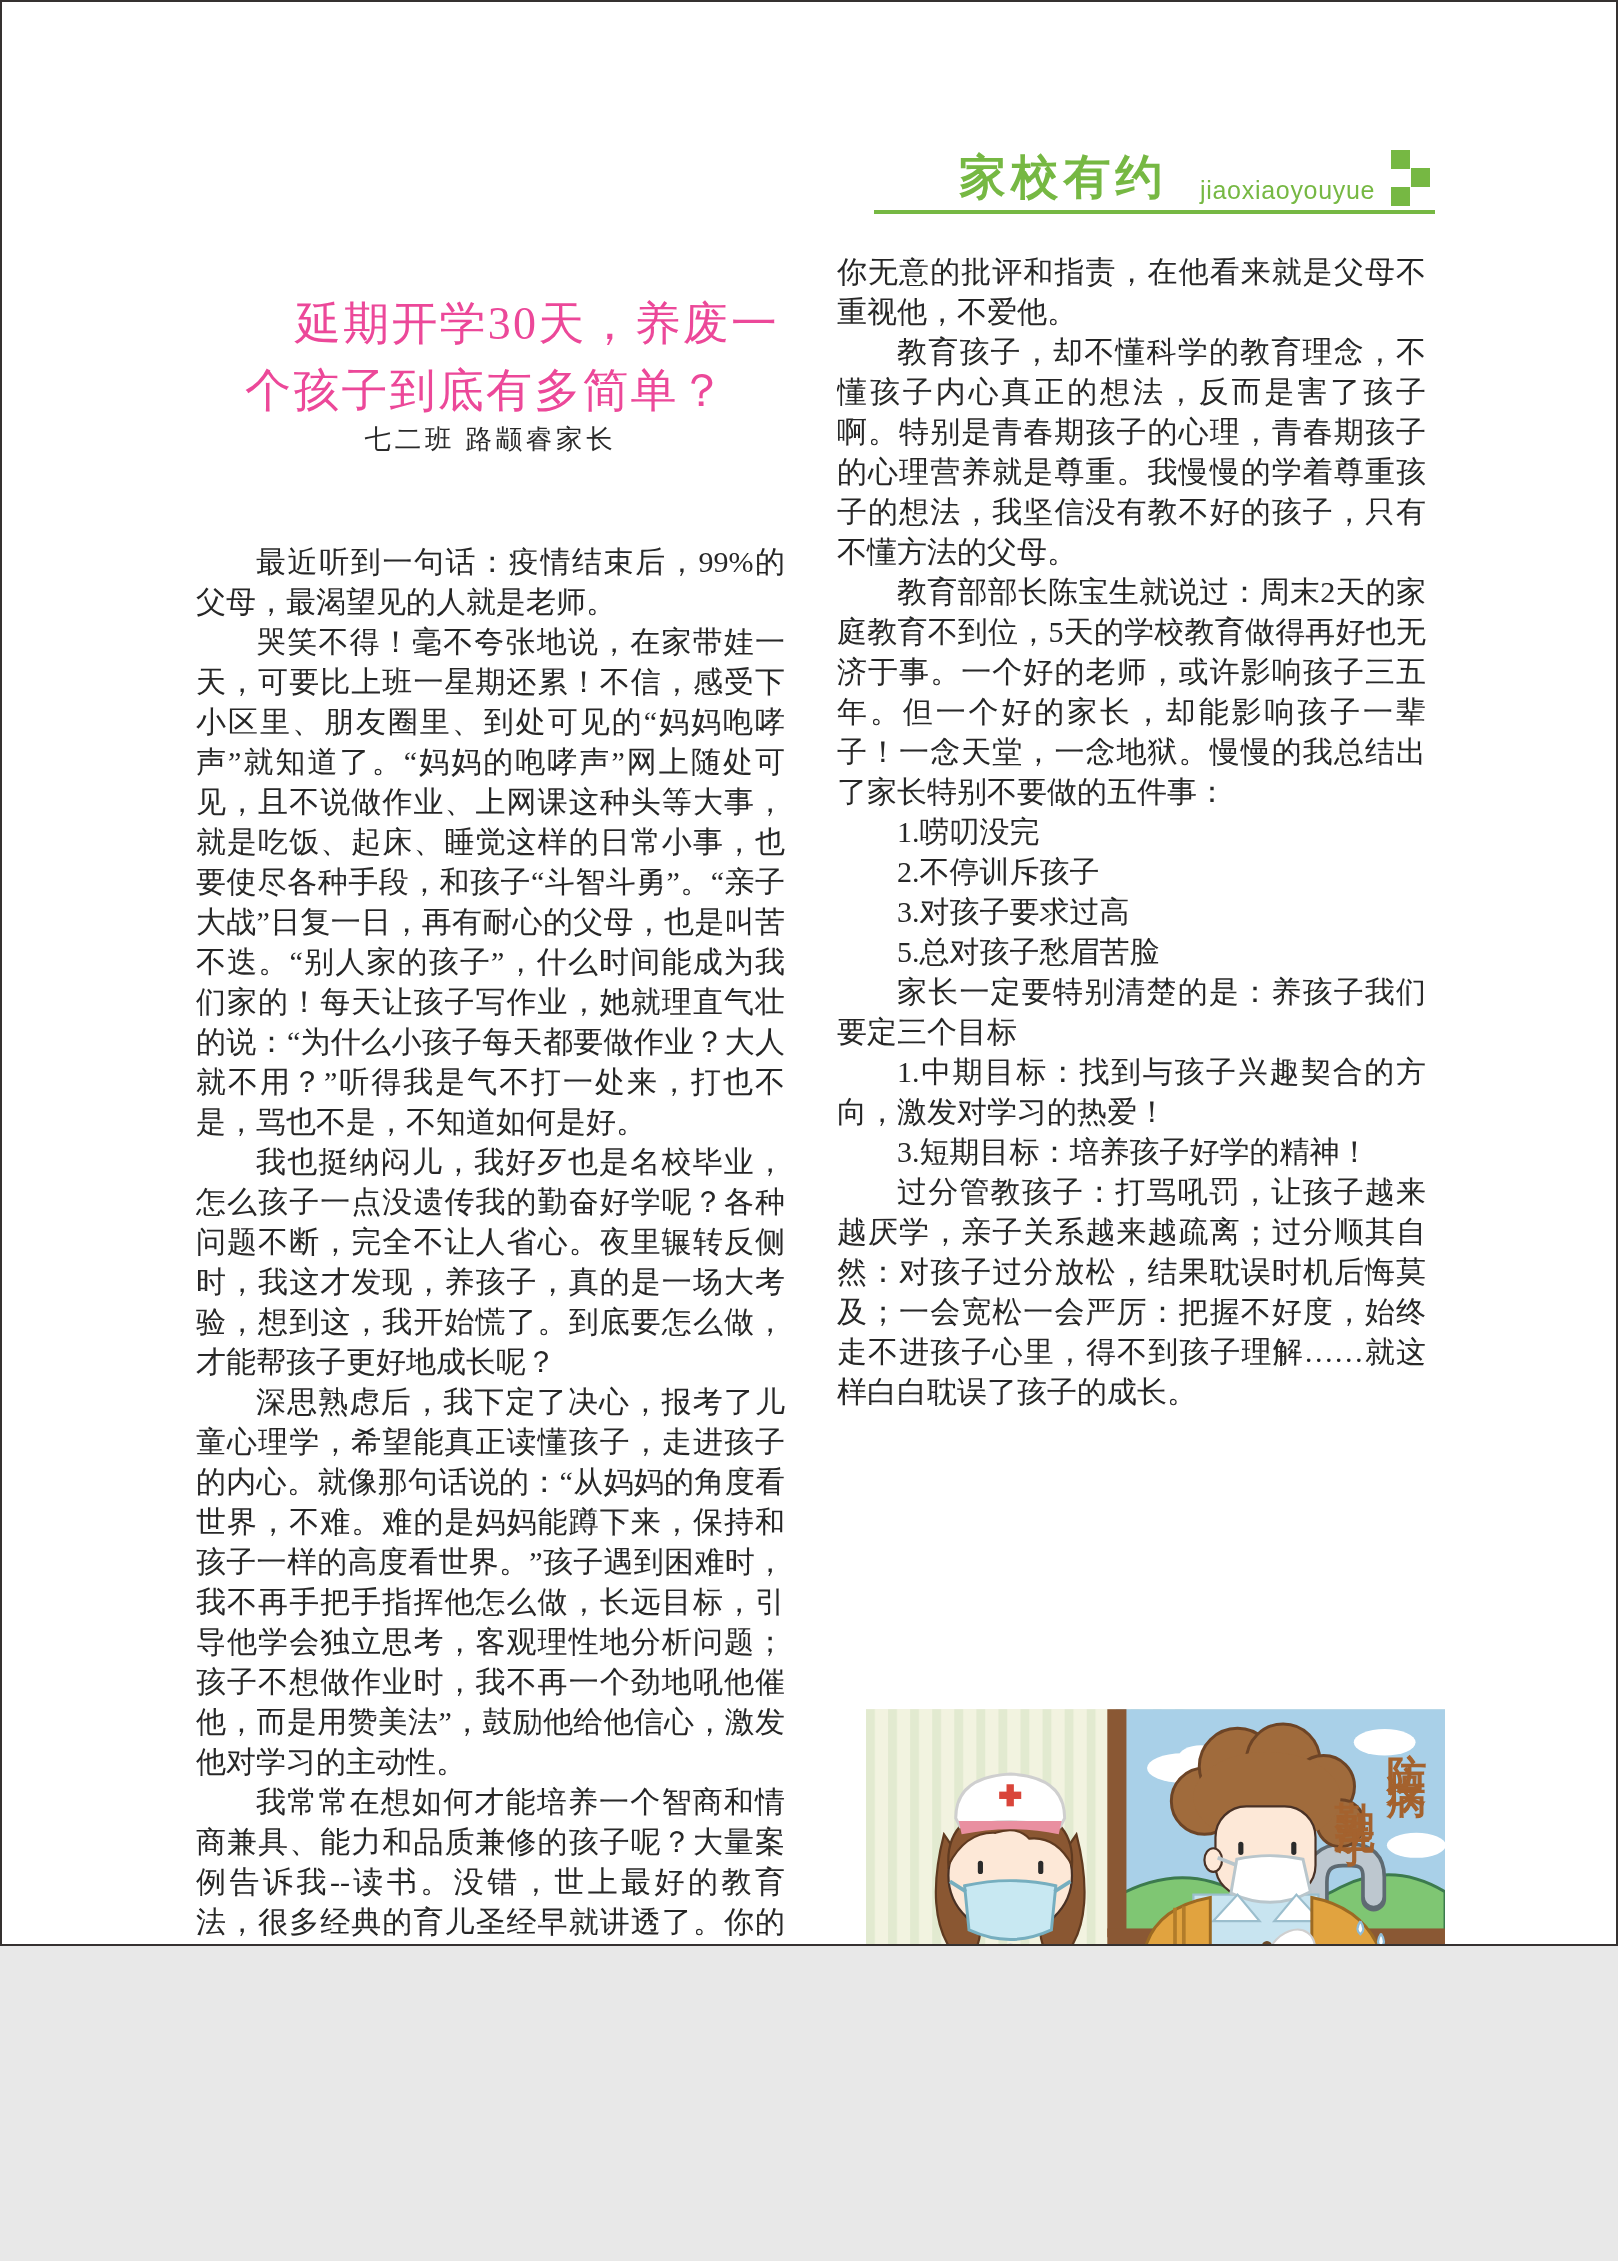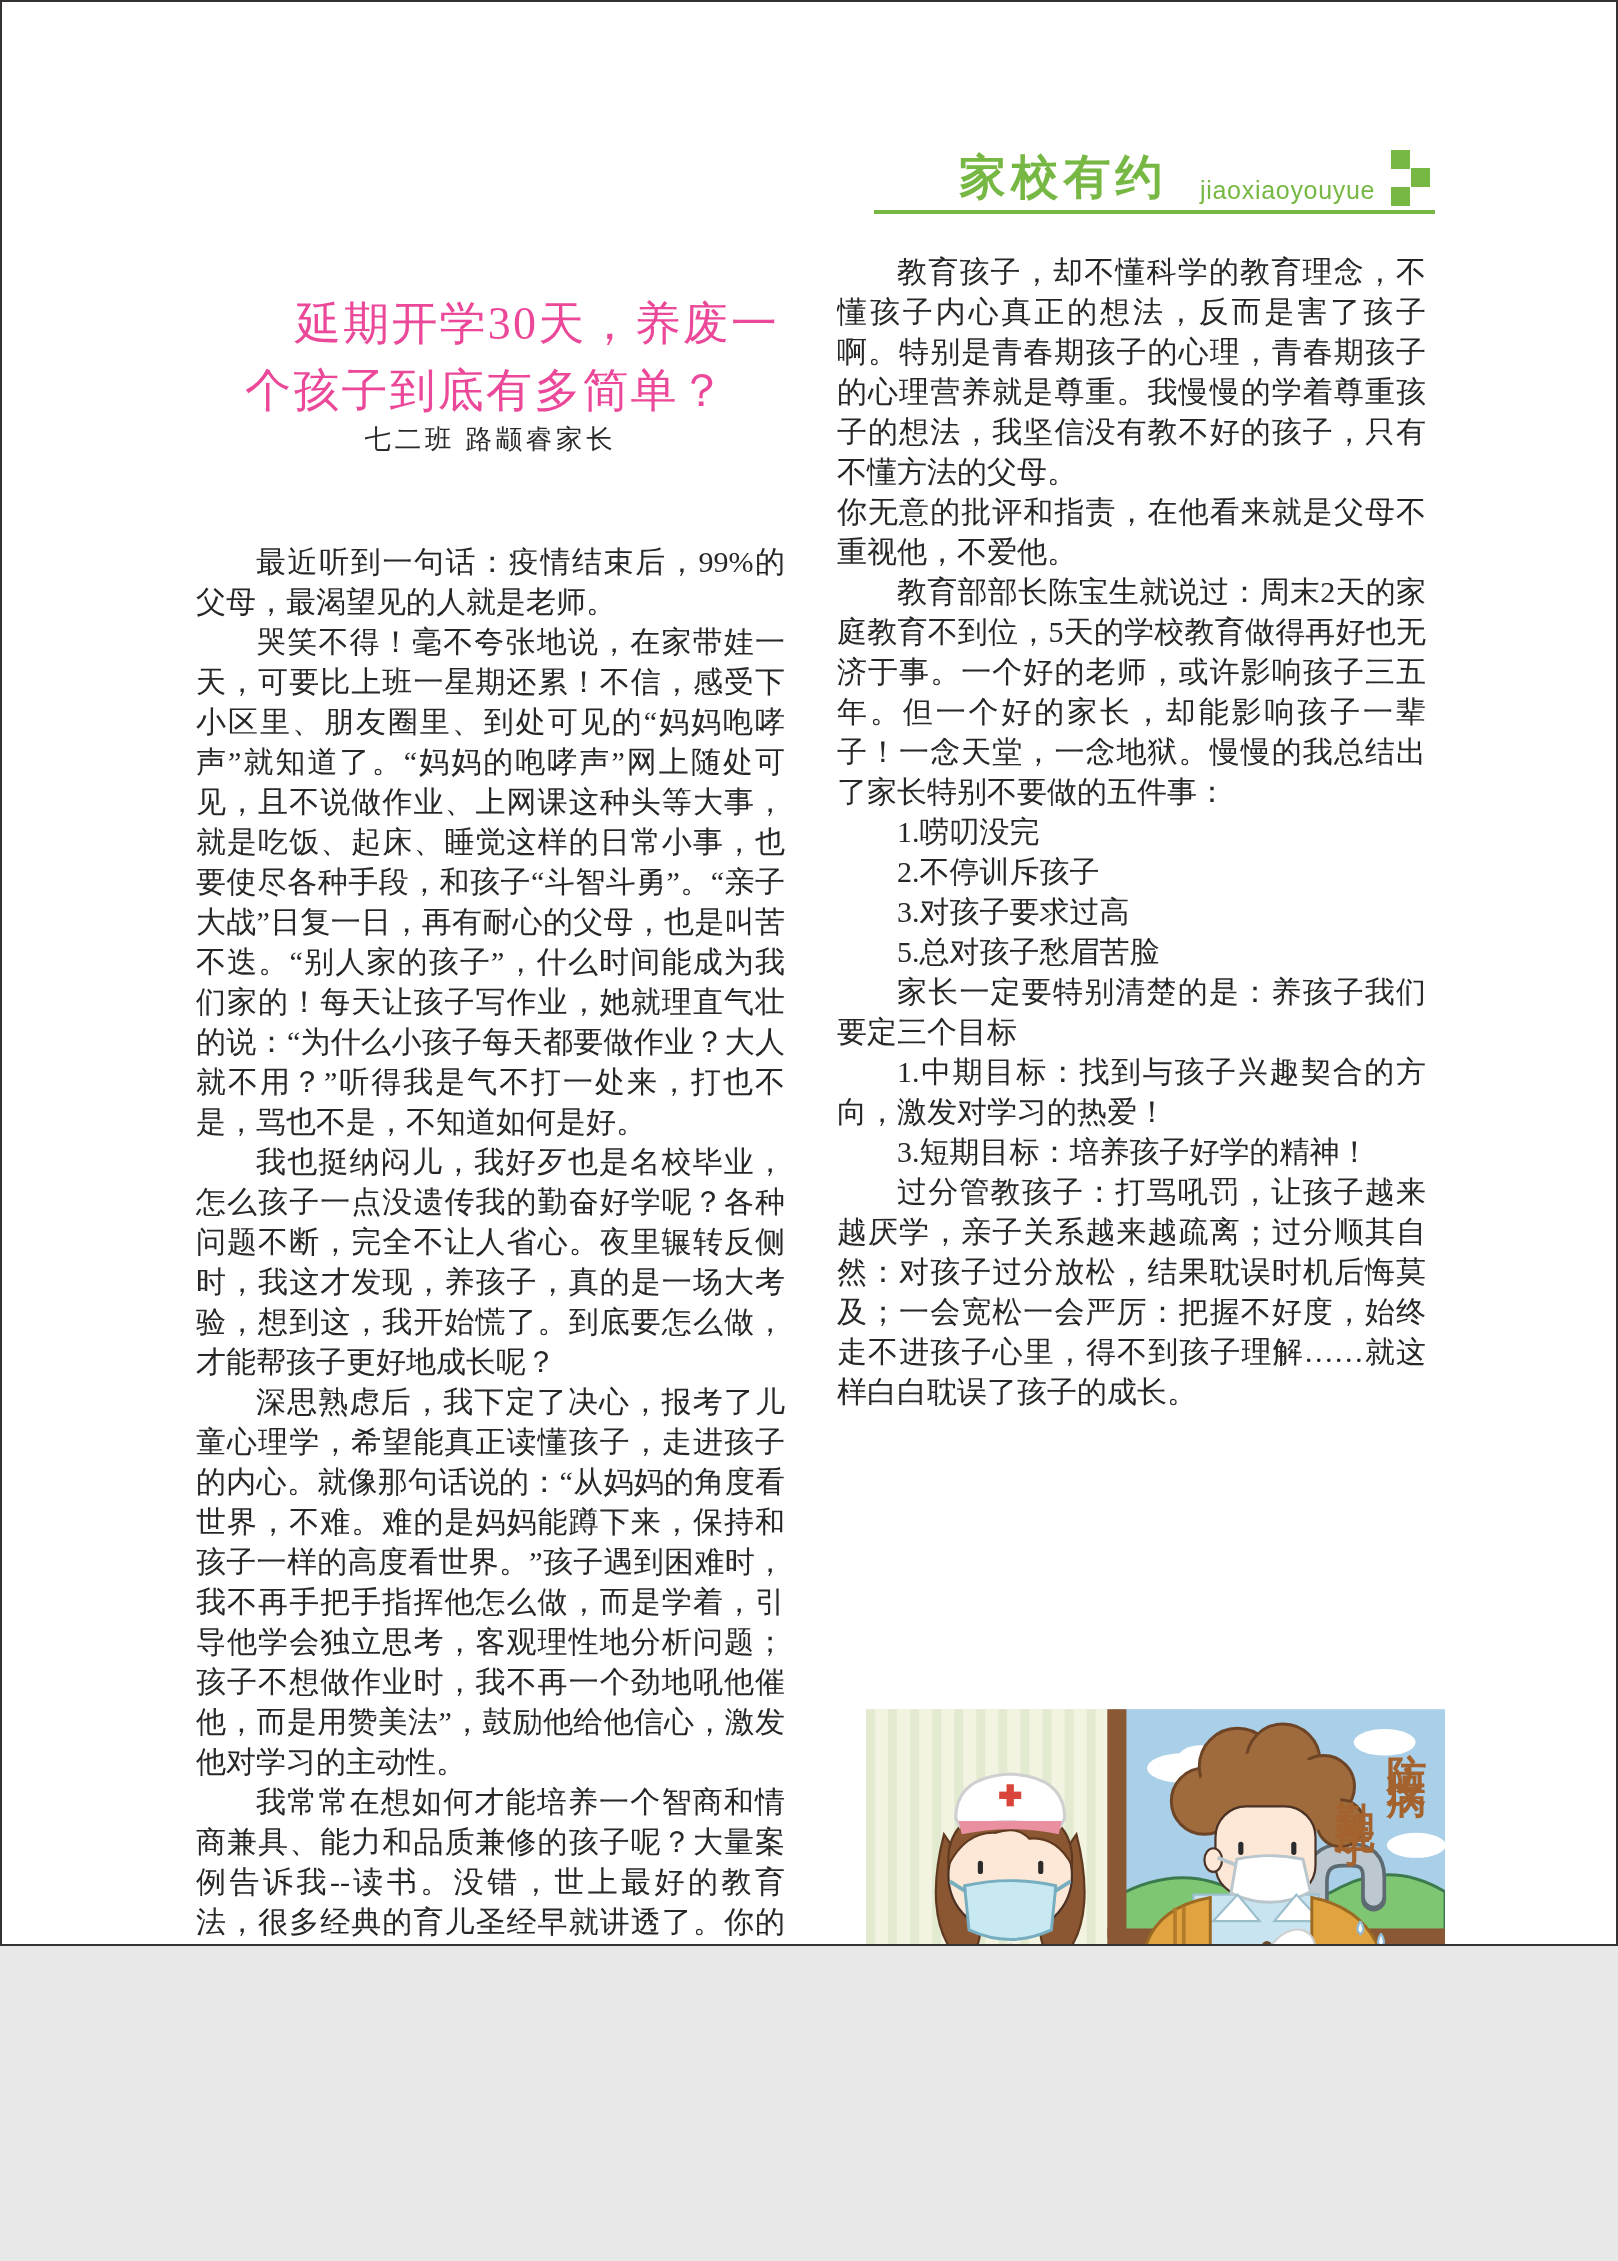--- a/index.html
+++ b/index.html
@@ -94,26 +94,26 @@
   <div class="sq sq3"></div>
 
   <div class="title-line title-l1">延期开学30天，养废一</div>
   <div class="title-line title-l2">个孩子到底有多简单？</div>
   <div class="byline">七二班 路颛睿家长</div>
 
   <div class="column left-col">
       <p class="para">最近听到一句话：疫情结束后，99%的父母，最渴望见的人就是老师。</p>
       <p class="para">哭笑不得！毫不夸张地说，在家带娃一天，可要比上班一星期还累！不信，感受下小区里、朋友圈里、到处可见的“妈妈咆哮声”就知道了。“妈妈的咆哮声”网上随处可见，且不说做作业、上网课这种头等大事，就是吃饭、起床、睡觉这样的日常小事，也要使尽各种手段，和孩子“斗智斗勇”。“亲子大战”日复一日，再有耐心的父母，也是叫苦不迭。“别人家的孩子”，什么时间能成为我们家的！每天让孩子写作业，她就理直气壮的说：“为什么小孩子每天都要做作业？大人就不用？”听得我是气不打一处来，打也不是，骂也不是，不知道如何是好。</p>
       <p class="para">我也挺纳闷儿，我好歹也是名校毕业，怎么孩子一点没遗传我的勤奋好学呢？各种问题不断，完全不让人省心。夜里辗转反侧时，我这才发现，养孩子，真的是一场大考验，想到这，我开始慌了。到底要怎么做，才能帮孩子更好地成长呢？</p>
-      <p class="para">深思熟虑后，我下定了决心，报考了儿童心理学，希望能真正读懂孩子，走进孩子的内心。就像那句话说的：“从妈妈的角度看世界，不难。难的是妈妈能蹲下来，保持和孩子一样的高度看世界。”孩子遇到困难时，我不再手把手指挥他怎么做，而是学着，引导他学会独立思考，客观理性地分析问题；孩子不想做作业时，我不再一个劲地吼他催他，而是用赞美法”，鼓励他给他信心，激发他对学习的主动性。</p>
+      <p class="para">深思熟虑后，我下定了决心，报考了儿童心理学，希望能真正读懂孩子，走进孩子的内心。就像那句话说的：“从妈妈的角度看世界，不难。难的是妈妈能蹲下来，保持和孩子一样的高度看世界。”孩子遇到困难时，我不再手把手指挥他怎么做，长远目标，引导他学会独立思考，客观理性地分析问题；孩子不想做作业时，我不再一个劲地吼他催他，而是用赞美法”，鼓励他给他信心，激发他对学习的主动性。</p>
       <p class="para">我常常在想如何才能培养一个智商和情商兼具、能力和品质兼修的孩子呢？大量案例告诉我--读书。没错，世上最好的教育法，很多经典的育儿圣经早就讲透了。你的方法错了，孩子天生再聪明也没用；方法对了，再不省心的孩子也能变得更优秀。没有教不好的孩子，只有不懂方法的父母。优秀不只是孩子的功课，更是父母的修行。其实，孩子的内心都很敏感，</p>
     </div>
   <div class="column right-col">
+      <p class="para noindent">你无意的批评和指责，在他看来就是父母不重视他，不爱他。</p>
       <p class="para">教育孩子，却不懂科学的教育理念，不懂孩子内心真正的想法，反而是害了孩子啊。特别是青春期孩子的心理，青春期孩子的心理营养就是尊重。我慢慢的学着尊重孩子的想法，我坚信没有教不好的孩子，只有不懂方法的父母。</p>
-      <p class="para noindent">你无意的批评和指责，在他看来就是父母不重视他，不爱他。</p>
       <p class="para">教育部部长陈宝生就说过：周末2天的家庭教育不到位，5天的学校教育做得再好也无济于事。一个好的老师，或许影响孩子三五年。但一个好的家长，却能影响孩子一辈子！一念天堂，一念地狱。慢慢的我总结出了家长特别不要做的五件事：</p>
       <p class="para">1.唠叨没完</p>
       <p class="para">2.不停训斥孩子</p>
       <p class="para">3.对孩子要求过高</p>
       <p class="para">5.总对孩子愁眉苦脸</p>
       <p class="para">家长一定要特别清楚的是：养孩子我们要定三个目标</p>
       <p class="para">1.中期目标：找到与孩子兴趣契合的方向，激发对学习的热爱！</p>
       <p class="para">3.短期目标：培养孩子好学的精神！</p>
       <p class="para">过分管教孩子：打骂吼罚，让孩子越来越厌学，亲子关系越来越疏离；过分顺其自然：对孩子过分放松，结果耽误时机后悔莫及；一会宽松一会严厉：把握不好度，始终走不进孩子心里，得不到孩子理解……就这样白白耽误了孩子的成长。</p>
     </div>

